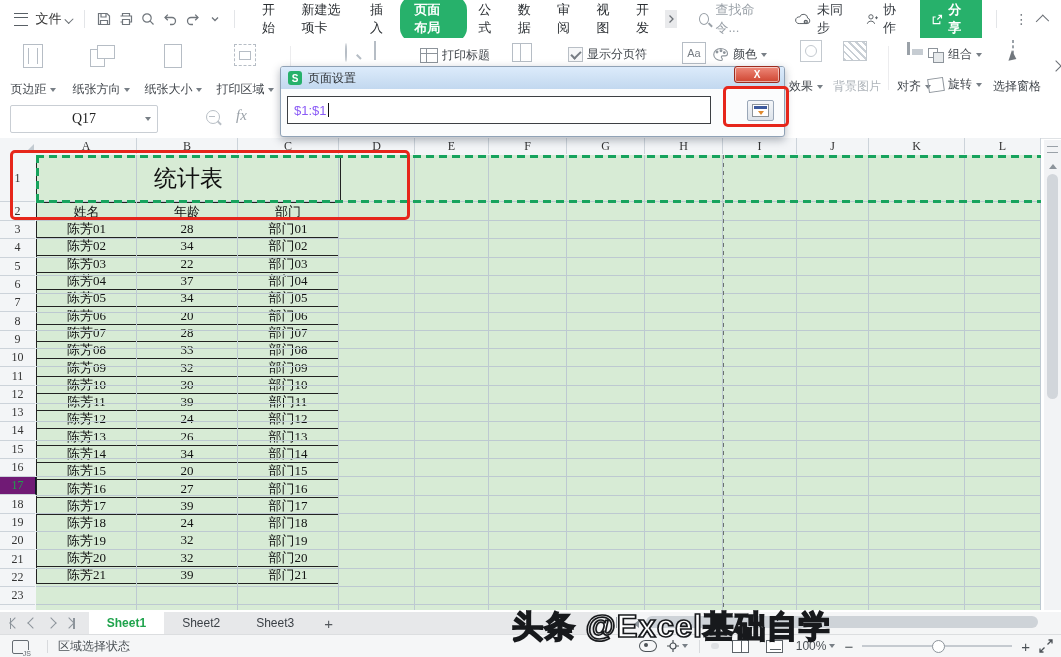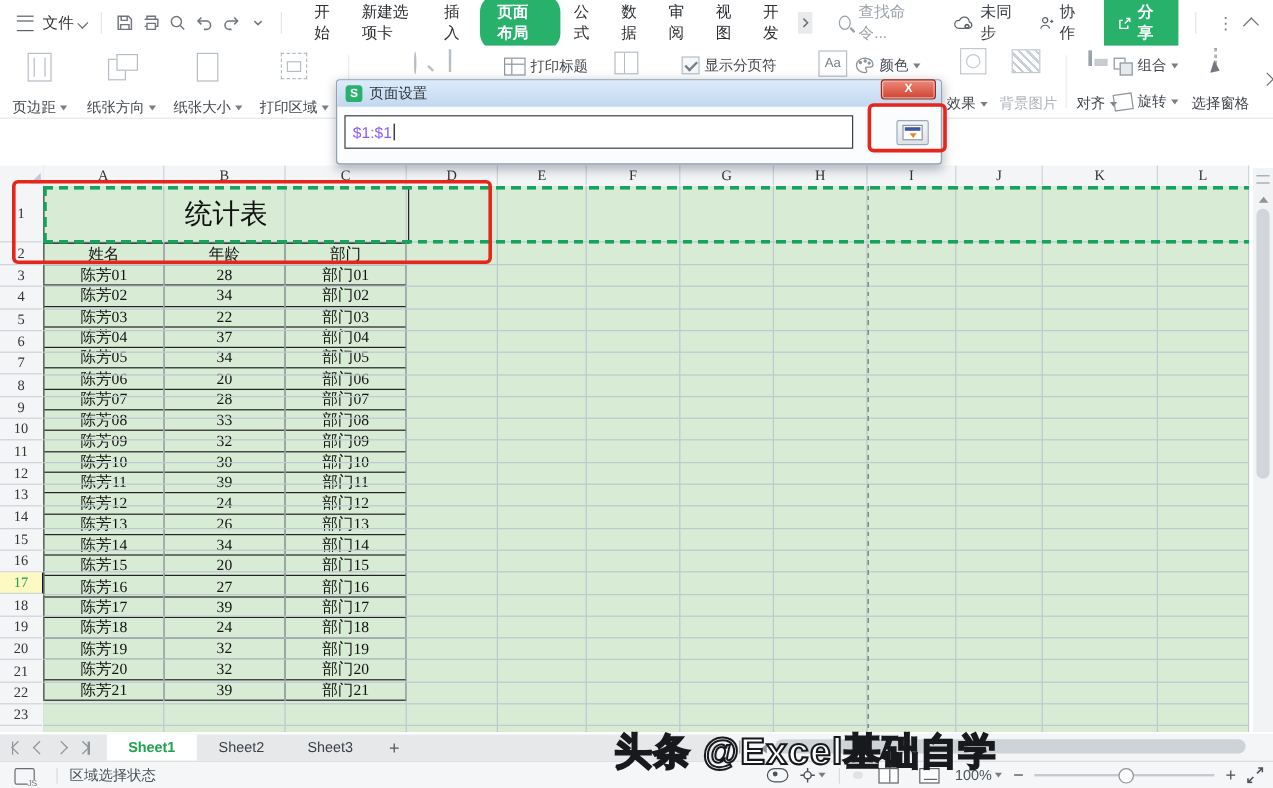--- a/index.html
+++ b/index.html
@@ -77,21 +77,21 @@
   .fx{position:absolute;left:236px;top:9px;font-family:"Liberation Serif","DejaVu Serif",serif;font-style:italic;font-size:15px;color:#9aa1a8;}
   
   .corner{position:absolute;left:0;top:138px;width:36px;height:17px;background:#f3f5f7;border-right:1px solid #b9c3cb;border-bottom:1px solid #b9c3cb;}
   .corner::after{content:"";position:absolute;right:2px;bottom:2px;width:0;height:0;border-left:9px solid transparent;border-bottom:9px solid #c2cad1;}
   .colhdrs{position:absolute;left:36px;top:138px;width:1005px;height:17px;background:#f3f5f7;border-bottom:1px solid #b9c3cb;}
   .colhdr{position:absolute;top:0;height:16px;border-right:1px solid #ccd3da;display:flex;align-items:center;justify-content:center;
      font-family:"Liberation Serif","DejaVu Serif",serif;font-size:12px;color:#333;}
   .rowhdrs{position:absolute;left:0;top:155px;width:36px;height:455px;background:#f3f5f7;border-right:1px solid #b9c3cb;}
   .rowhdr{position:absolute;left:0;width:35px;border-bottom:1px solid #ccd3da;display:flex;align-items:center;justify-content:center;
      font-family:"Liberation Serif","DejaVu Serif",serif;font-size:12px;color:#333;}
-  .rowhdr.active{background:#fef9c3;color:#1fa34c;border-right:1px solid #0f172a;}
+  .rowhdr.active{background:#701a75;color:#1fa34c;border-right:1px solid #0f172a;}
   .grid{position:absolute;left:36px;top:155px;width:1005px;height:455px;background:#d7ebd5;overflow:hidden;}
   .vline{position:absolute;top:0;bottom:0;width:1px;background:#bdc9d1;}
   .hline{position:absolute;left:0;right:0;height:1px;background:#bdc9d1;}
   .titlecell{position:absolute;left:0;top:0;width:303px;height:47px;border:1px solid #222;border-top:none;background:#d7ebd5;
      display:flex;align-items:center;justify-content:center;font-family:"Liberation Serif","DejaVu Serif",serif;font-size:23px;color:#111;}
   .dtable{position:absolute;left:0;top:47px;width:303px;border-left:1px solid #222;border-top:1px solid #222;}
   .drow{display:flex;}
   .dcell{box-sizing:border-box;width:101px;border-right:1px solid #222;border-bottom:1px solid #222;
      display:flex;align-items:center;justify-content:center;font-family:"Liberation Serif","DejaVu Serif",serif;font-size:13px;color:#111;}
   .ants-h{position:absolute;height:3px;background:repeating-linear-gradient(90deg,#17a35d 0 8px,transparent 8px 13px);z-index:5;}
@@ -337,20 +337,29 @@
       <span>旋转</span>
         <span class="tri"></span>
     </div>
     <span class="abs ic-select" style="left:1008px;top:3px;"></span>
     <div class="rb-line" style="left:993px;top:40px;">
       <span>选择窗格</span>
     </div>
     <span class="abs" style="left:1052px;top:24px;width:7px;height:7px;border-right:1.4px solid #6b7076;border-top:1.4px solid #6b7076;transform:rotate(45deg);"></span>
   </div>
 
+  <div class="fbar">
+    <div class="namebox">
+      <span>Q17</span>
+      <span class="tri"></span>
+    </div>
+    <span class="zoomout-ic"></span>
+    <span class="fx">fx</span>
+    <div class="abs" style="left:262px;top:0;right:0;height:39px;background:#fff;"></div>
+  </div>
 
   <div class="corner"></div>
   <div class="colhdrs" id="colhdrs">
       <div class="colhdr" style="left: 0px; width: 100px;">A</div>
       <div class="colhdr" style="left: 101px; width: 100px;">B</div>
       <div class="colhdr" style="left: 202px; width: 100px;">C</div>
       <div class="colhdr" style="left: 303px; width: 75px;">D</div>
       <div class="colhdr" style="left: 379px; width: 73px;">E</div>
       <div class="colhdr" style="left: 453px; width: 77px;">F</div>
       <div class="colhdr" style="left: 531px; width: 77px;">G</div>

